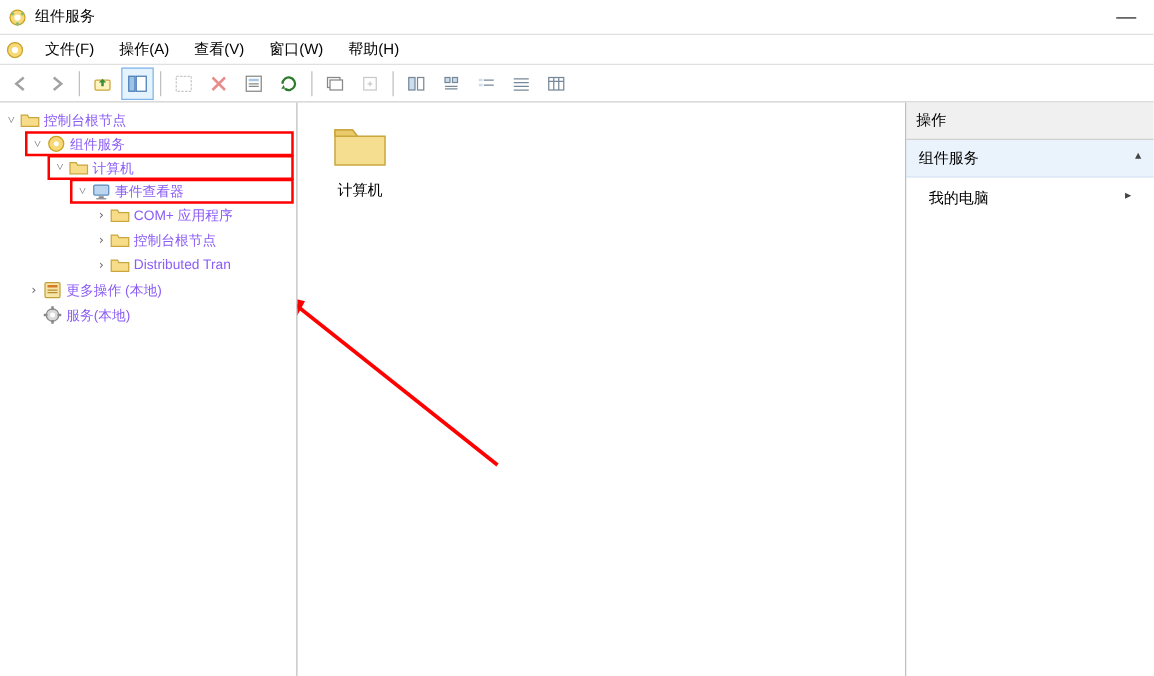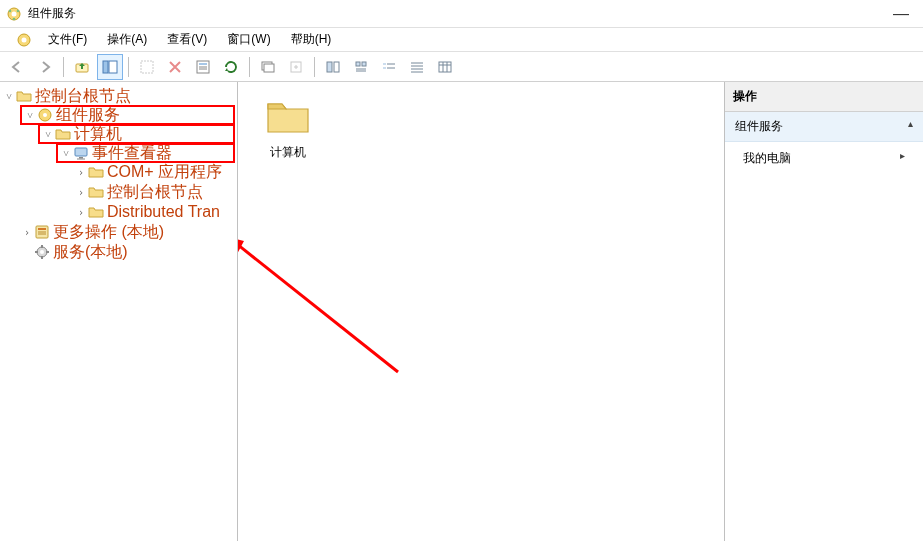--- a/index.html
+++ b/index.html
@@ -23,21 +23,21 @@
   width: 16px; height: 16px; margin-right: 6px;
 }
 .titlebar .title-text { font-size: 12px; color: #000; }
 .titlebar .spacer { flex: 1; }
 .titlebar .min-btn { font-size: 16px; color: #333; padding: 0 8px; cursor: default; }
 
 .menubar {
   height: 24px;
   display: flex;
   align-items: center;
-  padding: 0 16px;
+  padding: 0 4px;
   border-bottom: 1px solid #e0e0e0;
 }
 .menubar .mb-icon { width: 16px; height: 16px; margin-right: 6px; }
 .menubar .menu-item {
   padding: 2px 10px;
   font-size: 12px;
   color: #000;
 }
 
 .toolbar {
@@ -77,21 +77,20 @@
   width: 198px;
   display: flex;
   flex-direction: column;
 }
 .actions-header {
   background: #f0f0f0;
   border-bottom: 1px solid #d0d0d0;
   padding: 6px 8px;
   font-size: 12px;
   color: #000;
-  font-weight: bold;
 }
 .actions-sub {
   background: #eaf3fb;
   border-bottom: 1px solid #d8e6f2;
   padding: 6px 10px;
   font-size: 12px;
 }
 .actions-item {
   padding: 8px 18px;
   font-size: 12px;
@@ -106,21 +105,21 @@
   display: flex; align-items: center;
   height: 20px;
   white-space: nowrap;
   padding-right: 2px;
 }
 .tree-row .twisty {
   width: 14px; text-align: center; color: #666; font-size: 10px;
   font-family: Consolas, monospace;
 }
 .tree-row .ticon { width: 16px; height: 16px; margin-right: 3px; flex-shrink: 0; }
-.tree-row .tlabel { font-size: 16px; color: #c2410c; }
+.tree-row .tlabel { font-size: 11px; color: #8b5cf6; }
 .highlight {
   border: 2px solid #ff0000;
   margin: -1px 0;
   padding: 0 1px;
 }
 
 
 .tile { display: inline-flex; flex-direction: column; align-items: center; width: 80px; }
 .tile .big-folder { width: 48px; height: 48px; }
 .tile .caption { margin-top: 4px; font-size: 12px; text-align: center; }

